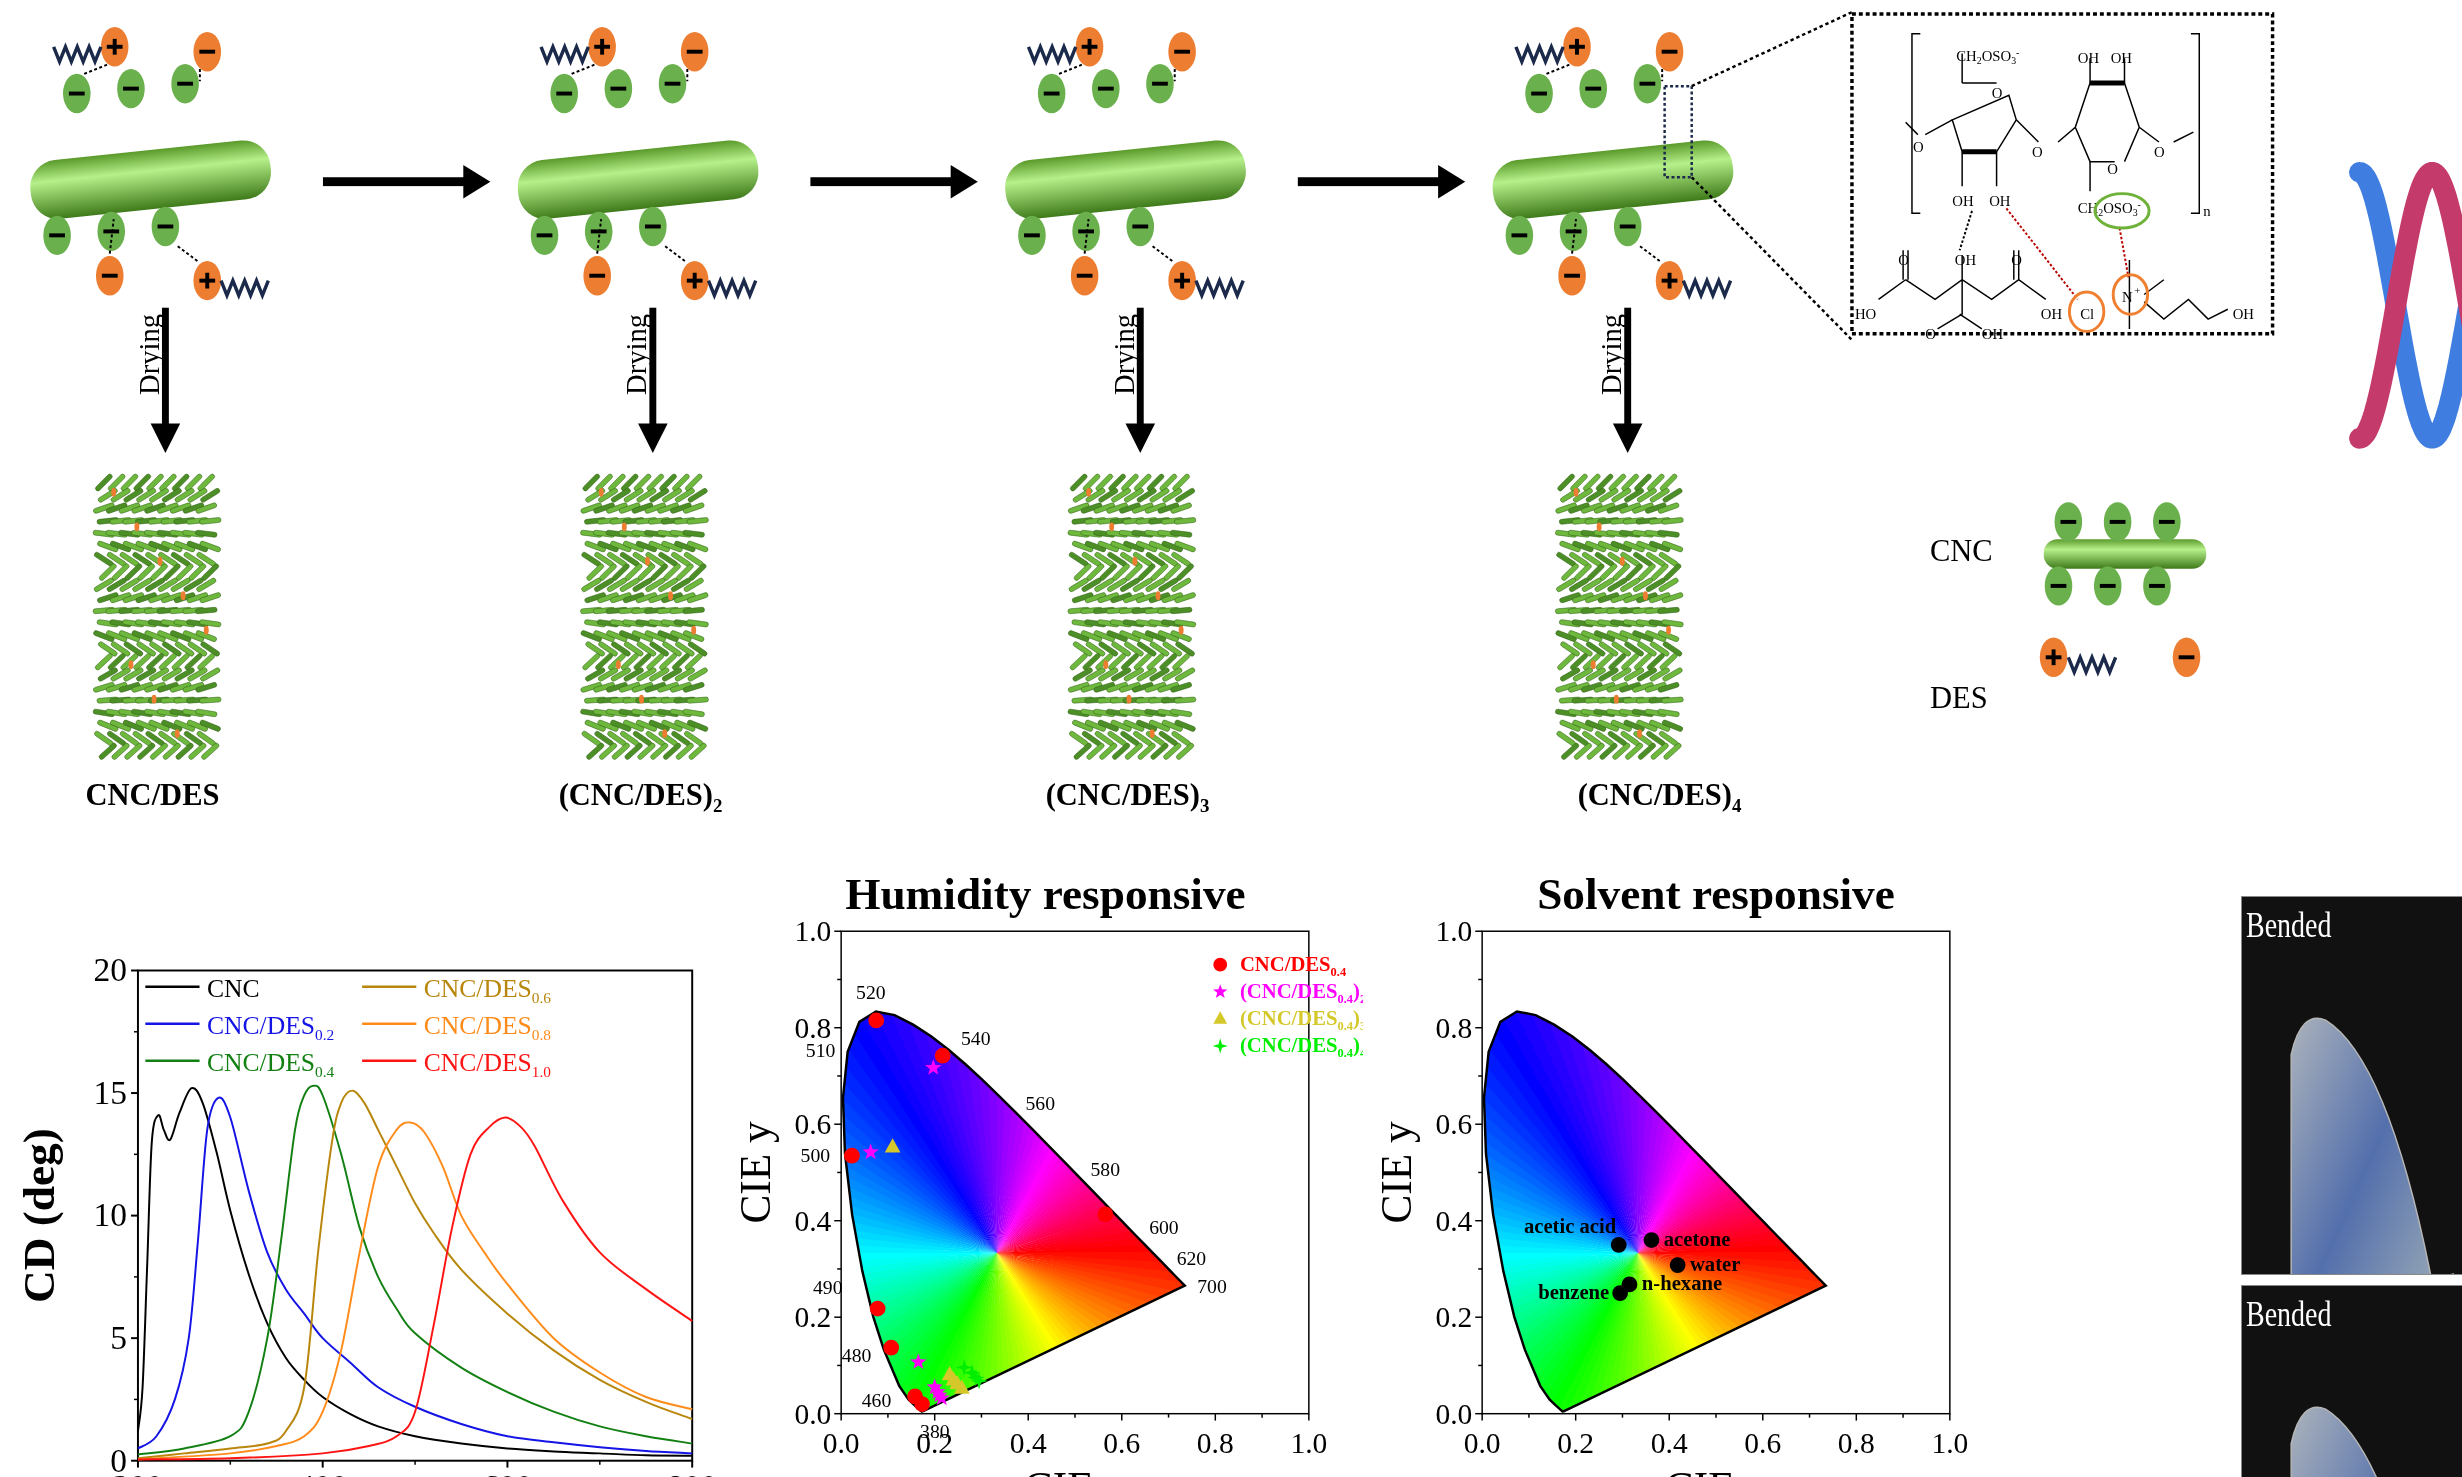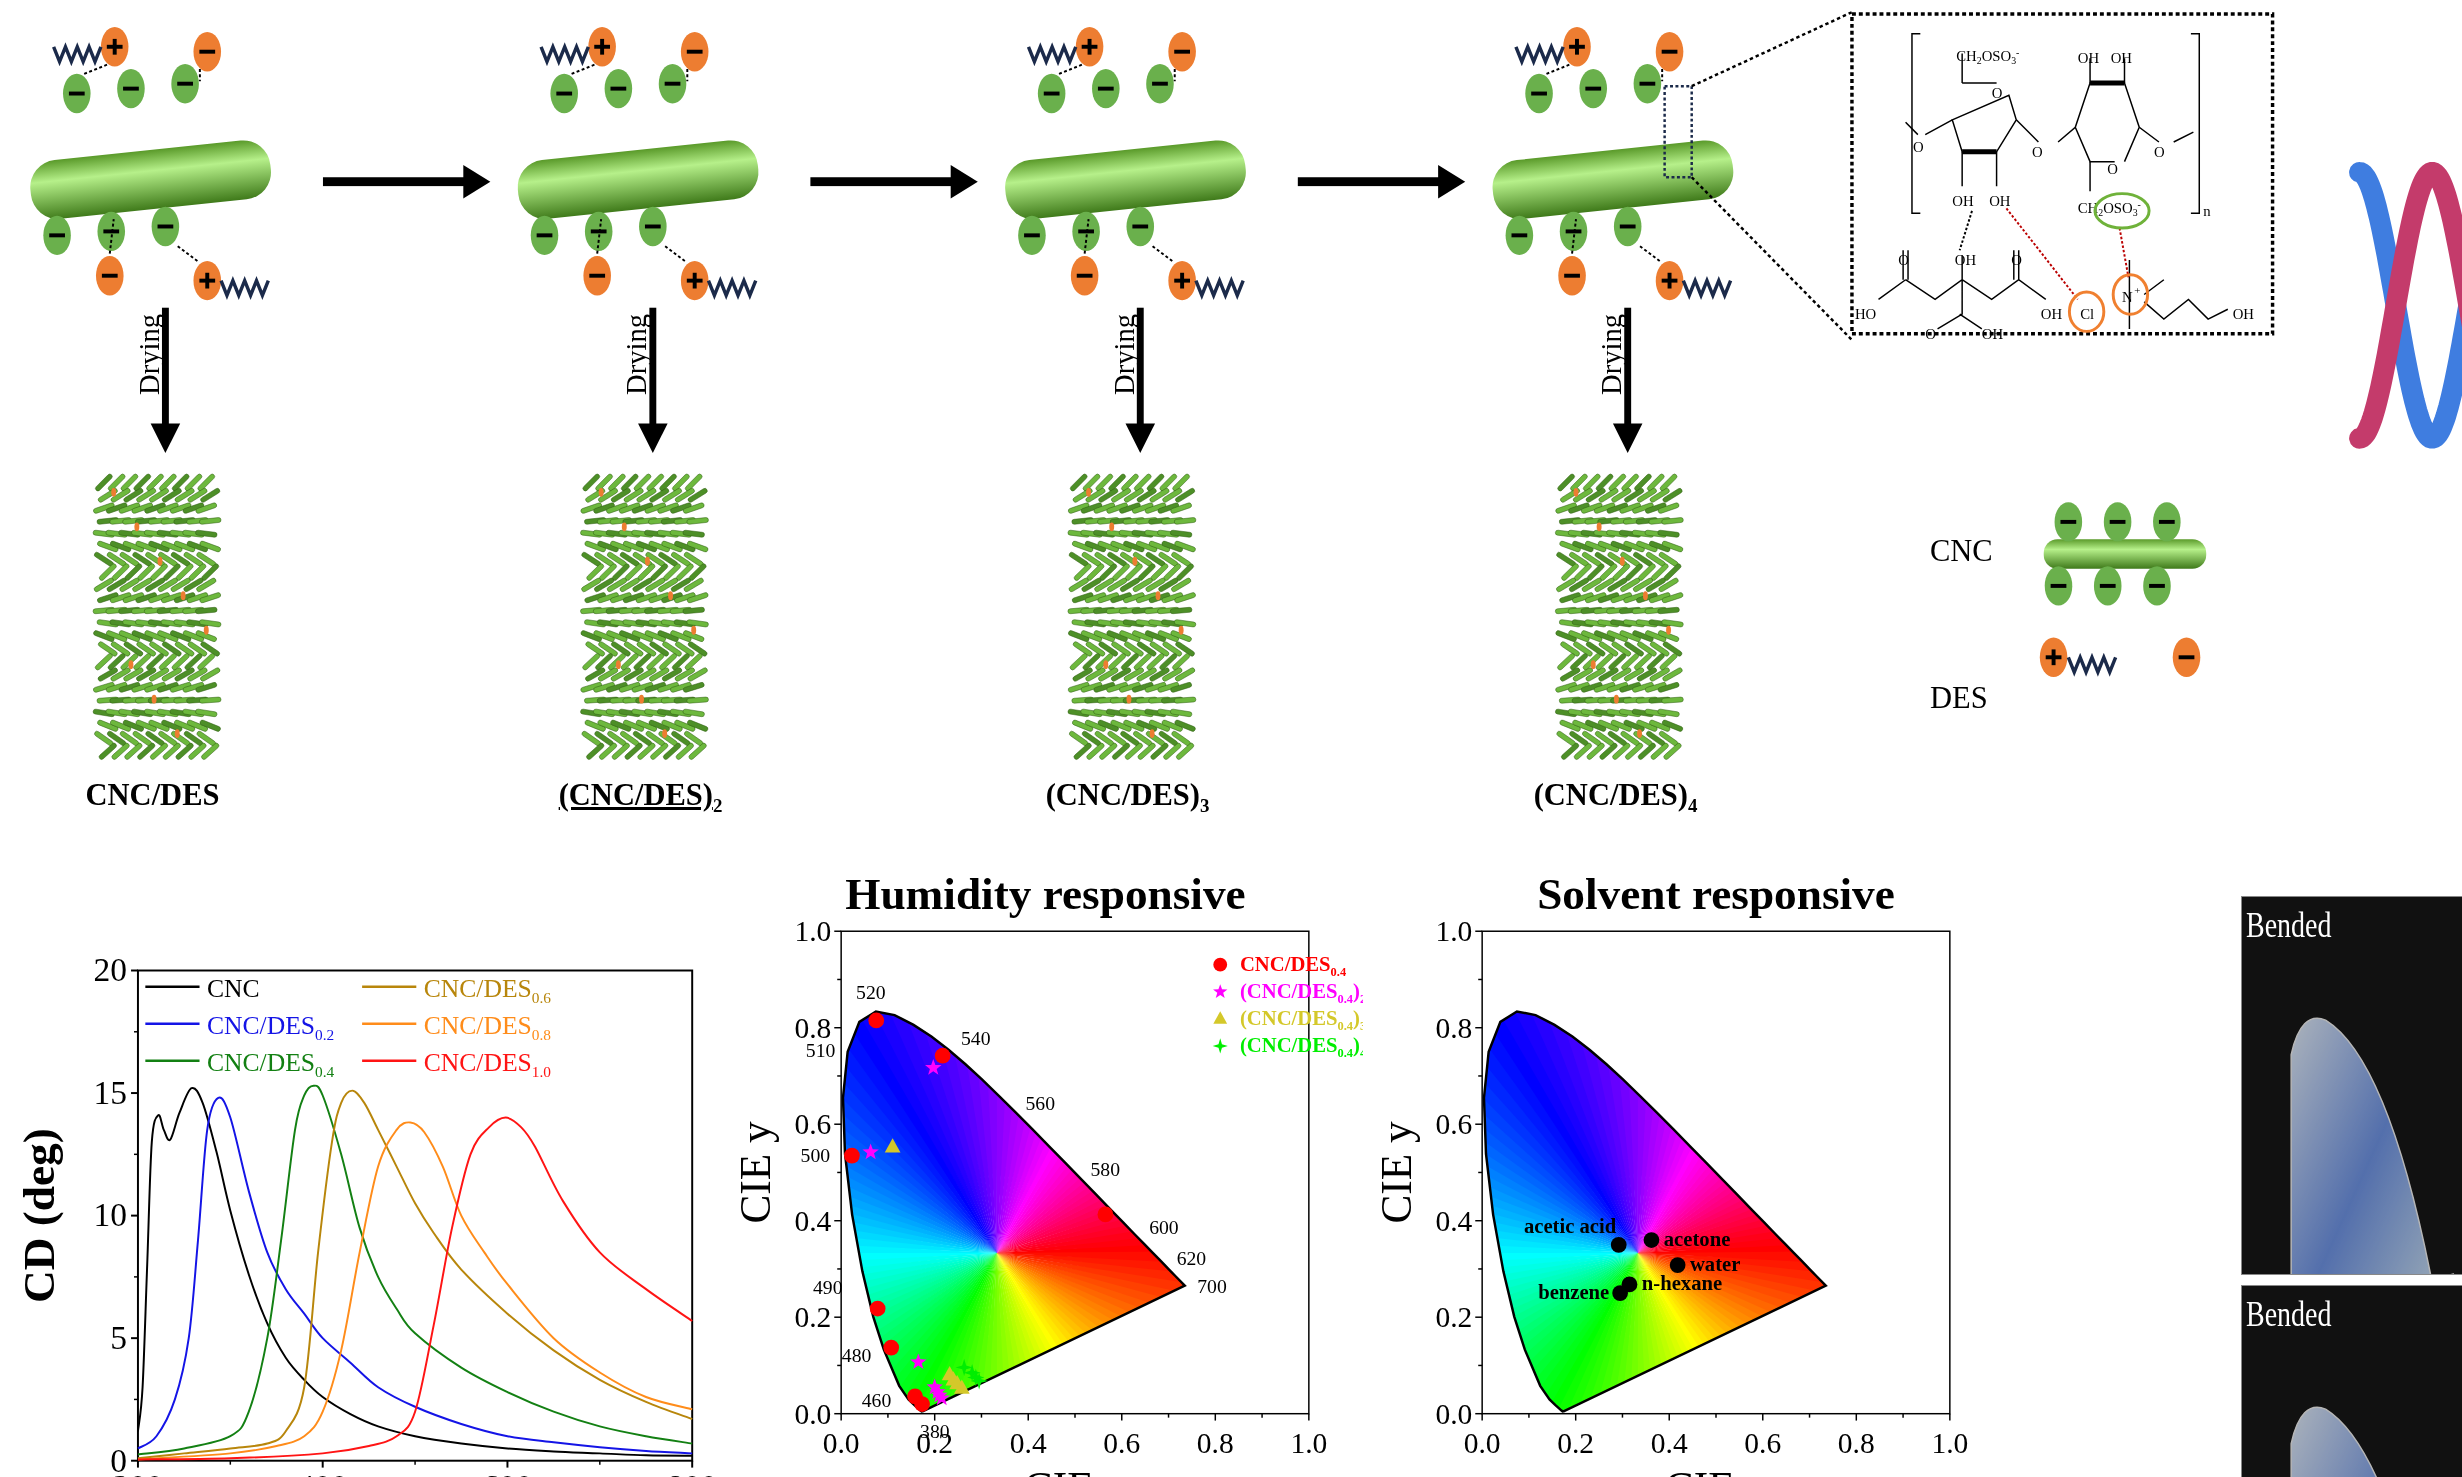--- a/index.html
+++ b/index.html
@@ -1102,23 +1102,23 @@
         <g>
           <ellipse cx="4440" cy="1335" rx="28" ry="40" fill="#ed7d31"></ellipse>
           <rect x="4424" y="1331" width="32" height="8" fill="#000"></rect>
         </g>
         <path d="M4200 1335 l12 30 l12 -30 l12 30 l12 -30 l12 30 l12 -30 l12 30 l12 -30" fill="none" stroke="#1b2a4a" stroke-width="7"></path>
       </g>
     </svg>
   
   <div id="stack-labels">
       <div class="abs label-stack bold" style="left: 39px; top: 778px;"><span>CNC/DES</span></div>
-      <div class="abs label-stack bold" style="left: 527px; top: 778px; text-decoration: underline;"><span>(CNC/DES)</span><sub>2</sub></div>
+      <div class="abs label-stack bold" style="left: 527px; top: 778px;"><span>(CNC/DES)</span><sub>2</sub></div>
       <div class="abs label-stack bold" style="left: 1014px; top: 778px;"><span>(CNC/DES)</span><sub>3</sub></div>
-      <div class="abs label-stack bold" style="left: 1502px; top: 778px; font-family: Liberation Serif, serif;"><span>(CNC/DES)</span><sub>4</sub></div>
+      <div class="abs label-stack bold" style="left: 1546px; top: 778px; font-family: Liberation Serif, serif;"><span>(CNC/DES)</span><sub>4</sub></div>
     </div>
   
   <div class="abs" style="left:1930px;top:534px;font-size:30.5px;">CNC</div>
   <div class="abs" style="left:1930px;top:681px;font-size:30.5px;">DES</div>
 </div>
 
 <div class="abs" style="left:1849px;top:4px;width:428px;height:335px;">
   <svg width="428" height="335" viewBox="0 0 870 680">
     <rect x="6" y="20" width="855" height="650" fill="none" stroke="#000" stroke-width="7" stroke-dasharray="8 6"></rect>
 

